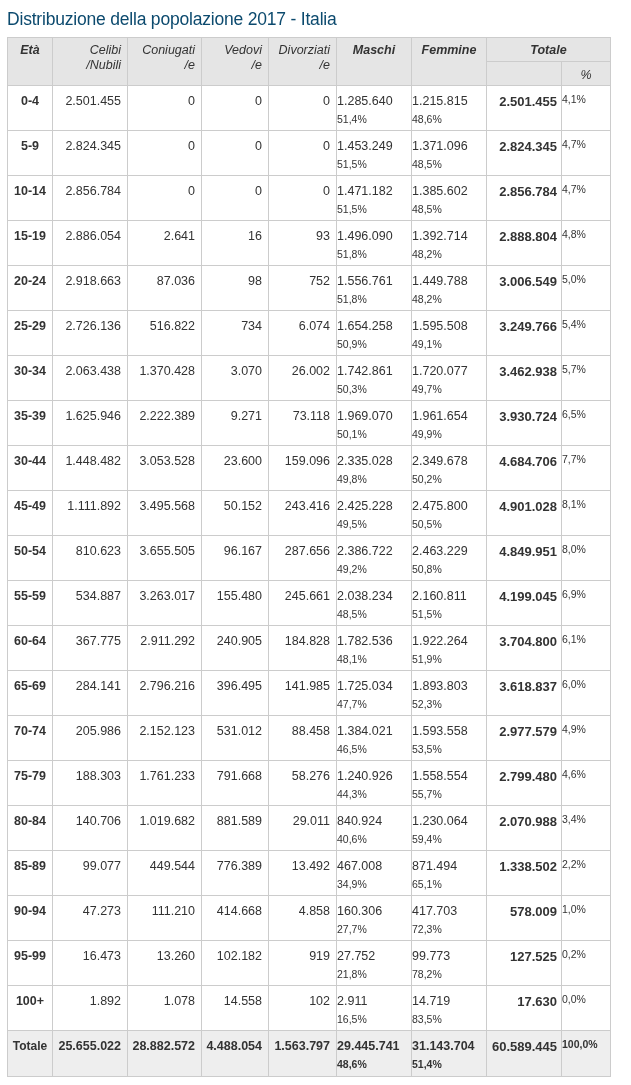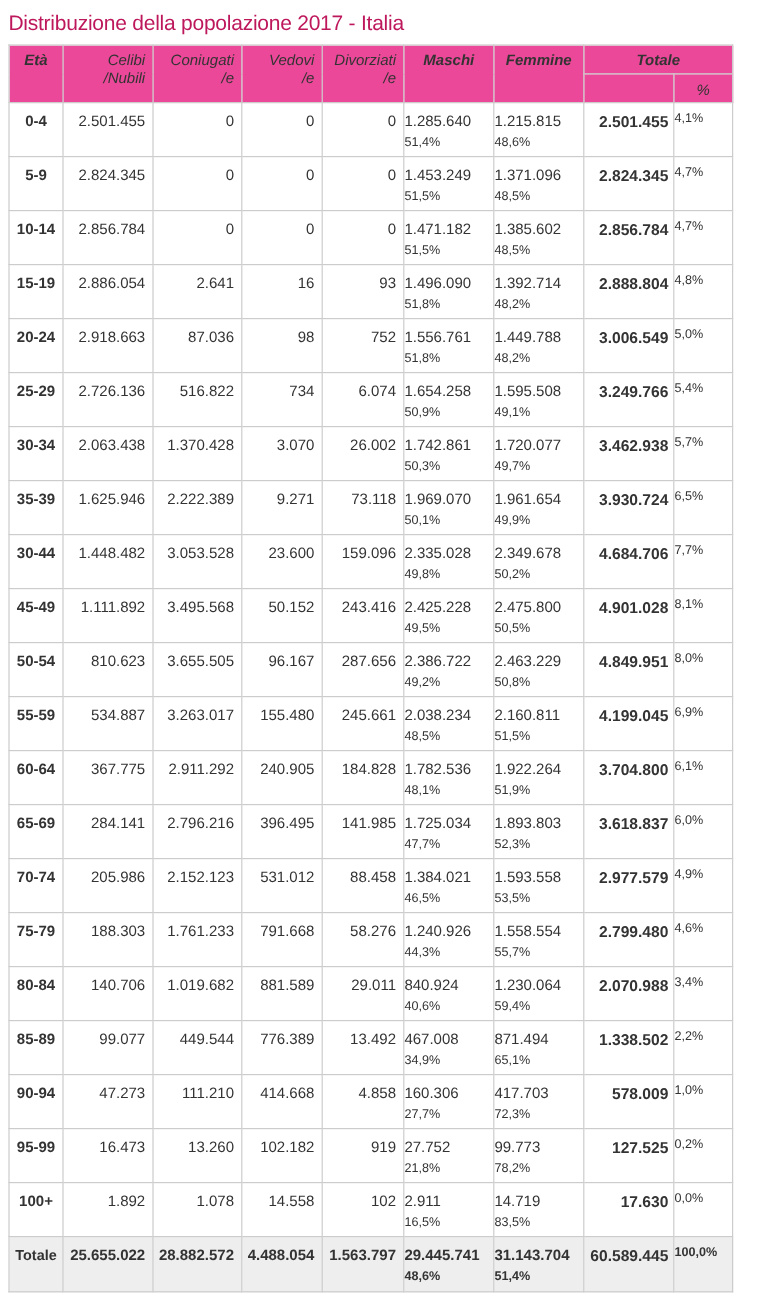--- a/index.html
+++ b/index.html
@@ -1,20 +1,20 @@
 <!DOCTYPE html>
 <html><head>
   <meta charset="utf-8">
   <style>
     html, body { margin: 0; padding: 0; background: #ffffff; }
     body { width: 631px; height: 1085px; position: relative; font-family: "Liberation Sans", sans-serif; color: #333333; overflow: hidden; }
-    .title { position: absolute; left: 7px; top: 9px; font-size: 17.5px; color: #be185d; letter-spacing: -0.2px; margin: 0; font-weight: normal; white-space: nowrap; }
+    .title { position: absolute; left: 7px; top: 9px; font-size: 17.5px; color: #0c4a6e; letter-spacing: -0.2px; margin: 0; font-weight: normal; white-space: nowrap; }
     table.pop { position: absolute; left: 7px; top: 37px; border-collapse: collapse; table-layout: fixed; font-size: 12.5px; }
     table.pop td, table.pop th { border: 1px solid #cccccc; padding: 0; vertical-align: top; }
-    table.pop thead th { background: #ec4899; font-style: italic; font-weight: normal; color: #333; }
+    table.pop thead th { background: #e5e5e5; font-style: italic; font-weight: normal; color: #333; }
     .th-main { height: 24px; }
     .th-sub { height: 24px; }
     th.eta-h { font-weight: bold !important; text-align: center; padding-top: 5px !important; }
     th.num-h { text-align: right; padding: 5px 6px 0 0 !important; line-height: 15px; font-size: 12.5px; }
     th.bold-h { font-weight: bold !important; text-align: center; padding-top: 5px !important; }
     th.pct-h { text-align: center; padding-top: 6px !important; font-size: 12.5px; }
     tbody tr { height: 45px; }
     tbody td { background: #ffffff; }
     td.eta { font-weight: bold; text-align: center; padding-top: 8px !important; margin-left: 27px; }
     td.num { text-align: right; padding: 8px 6px 0 0 !important; }

